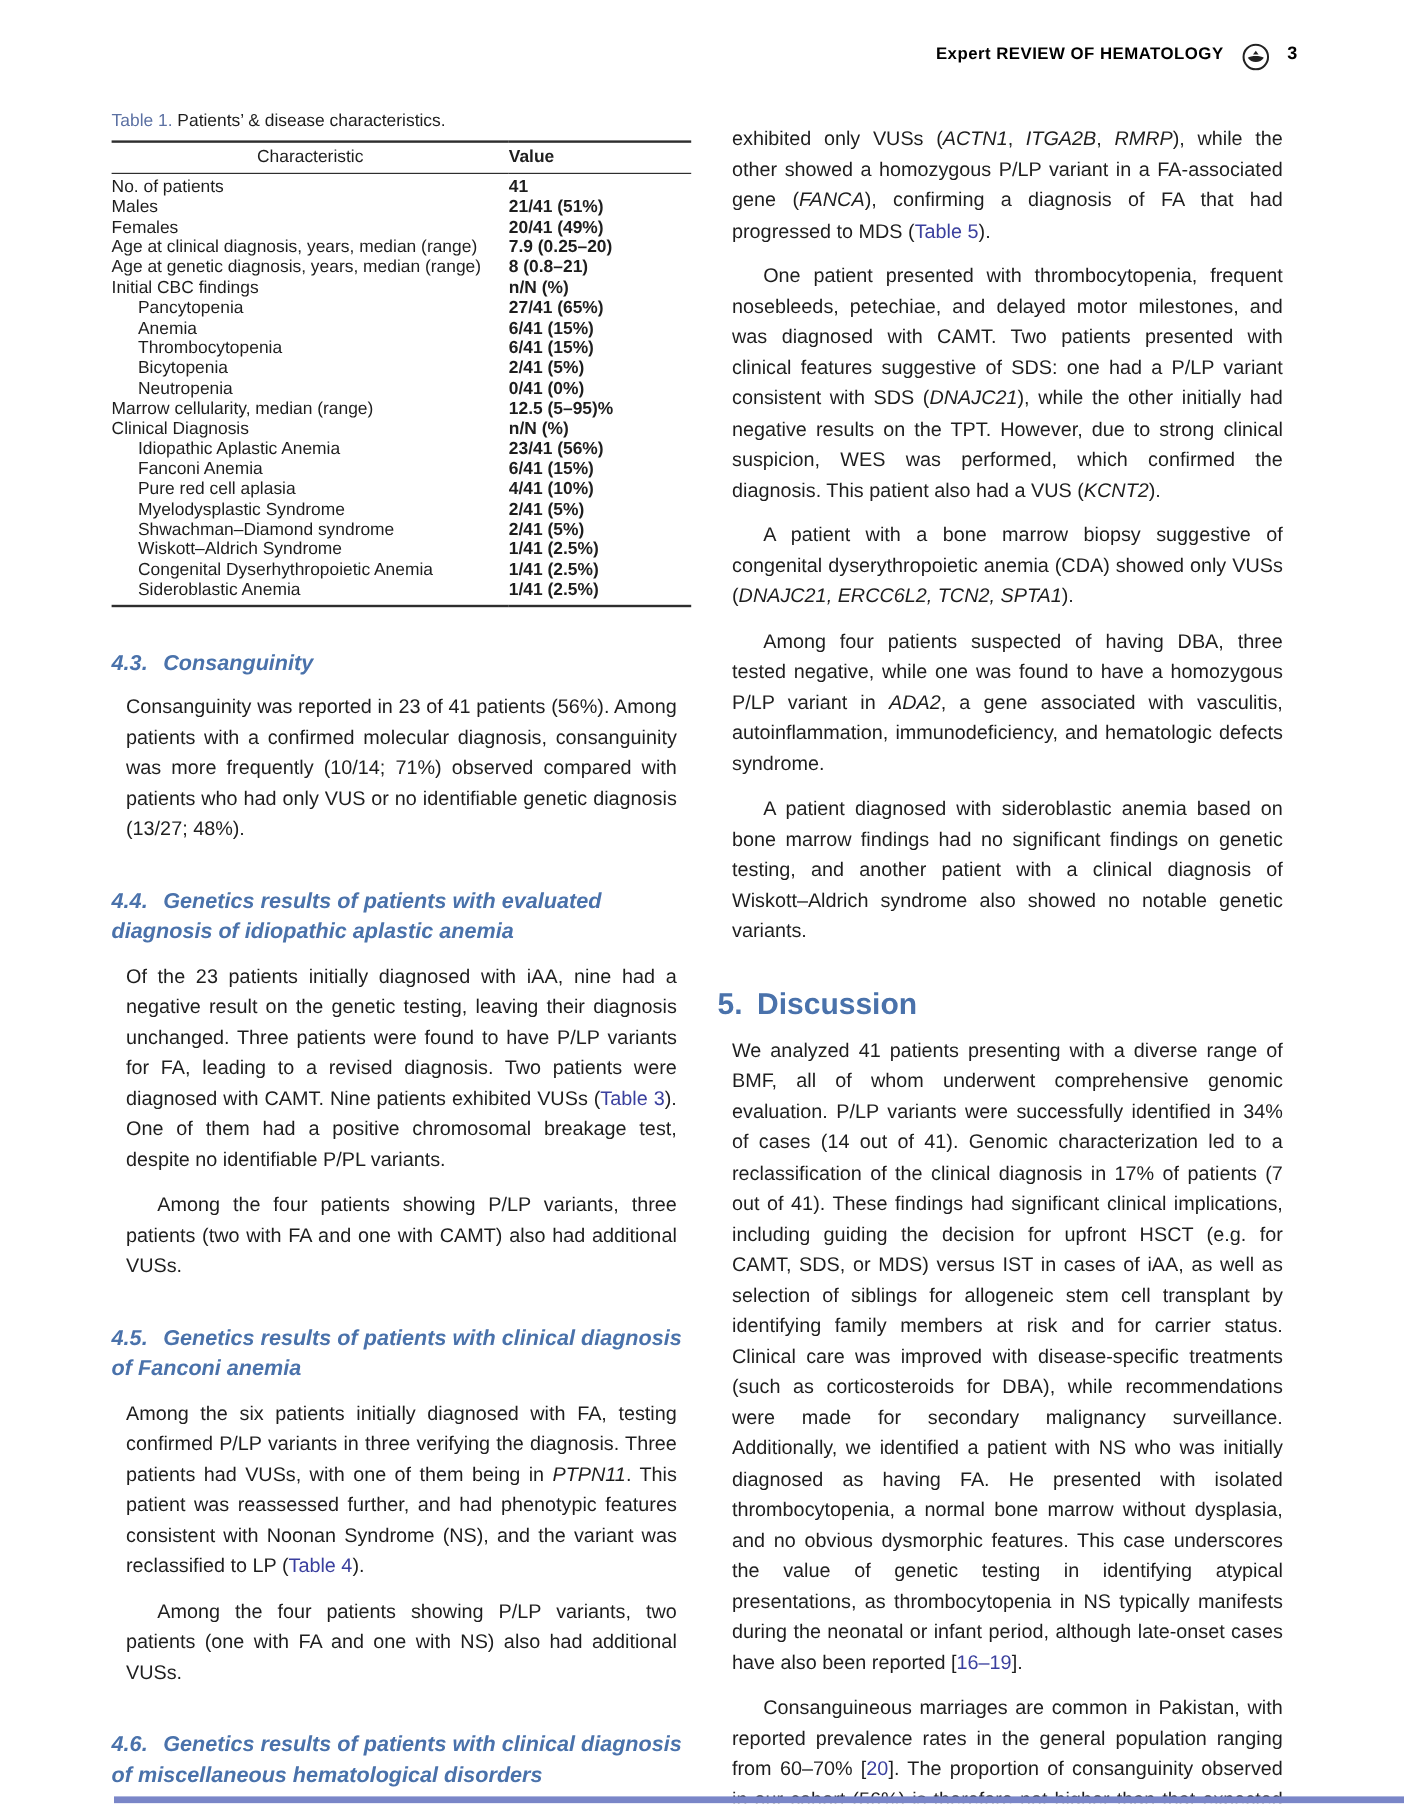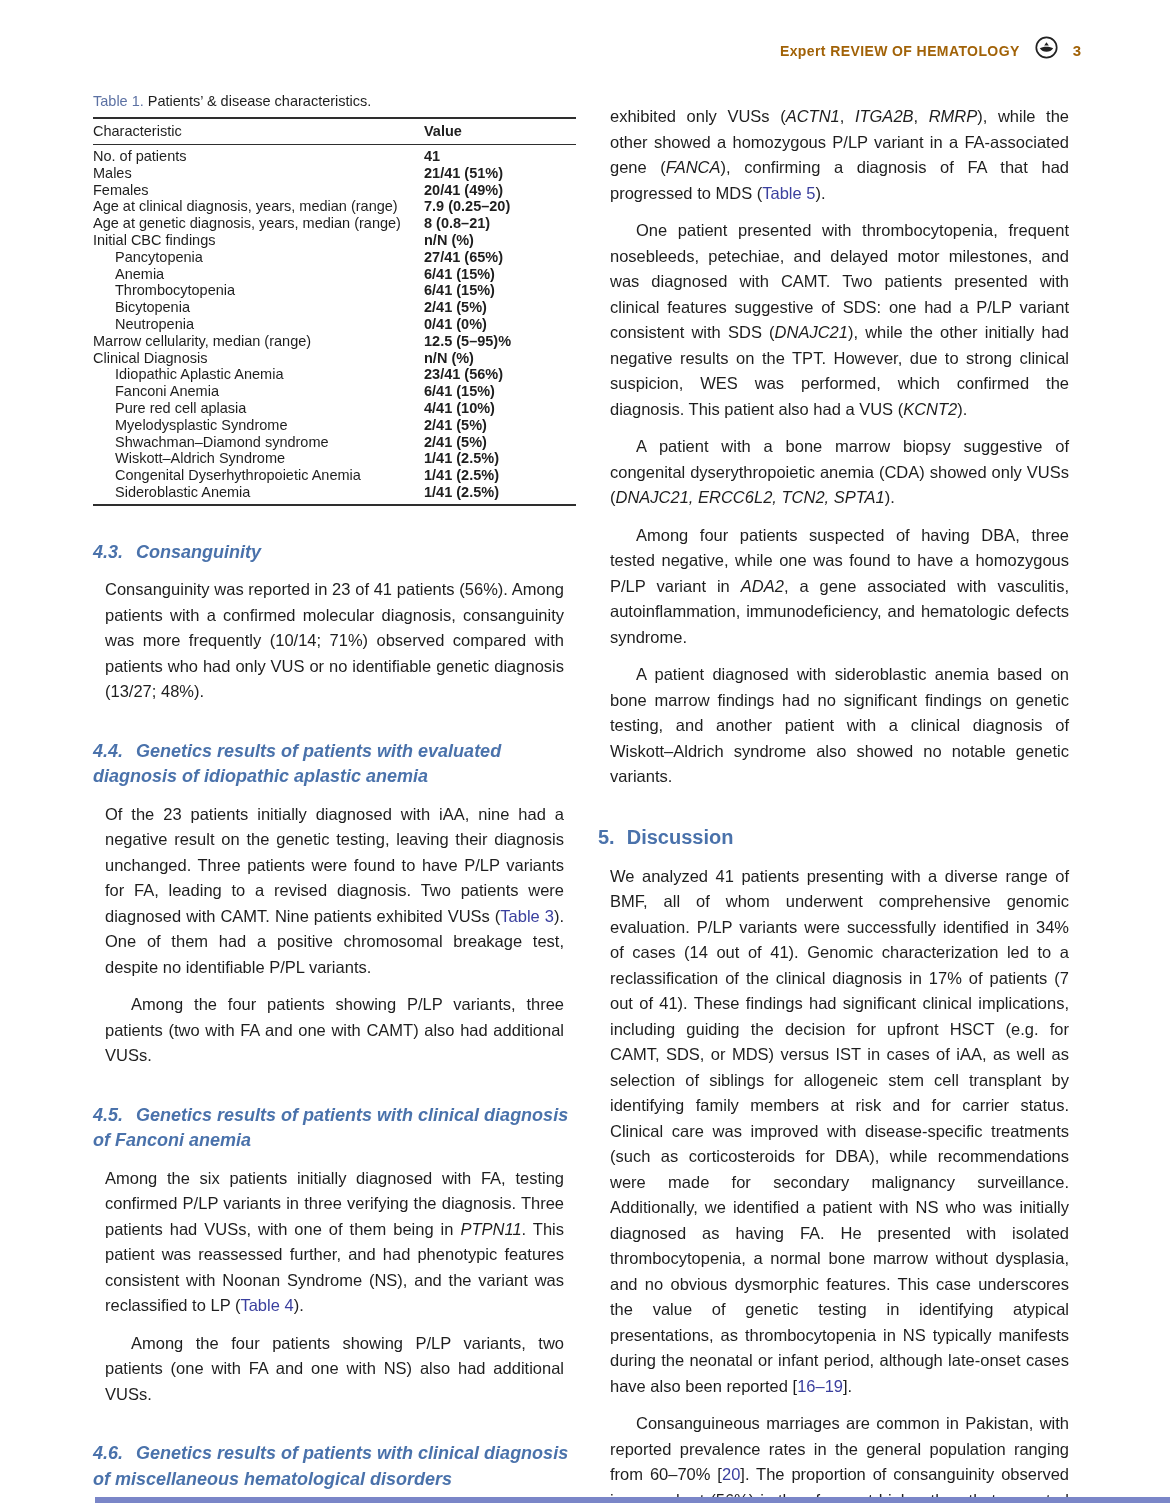--- a/index.html
+++ b/index.html
@@ -1,47 +1,47 @@
 <!DOCTYPE html>
 <html style="--heading: #4a72ab; --link: #3a3f9e; --footer: #7a86c8; --text: #1e1e1e; --rule: #2e2e2e; --table-label: #5c71a3;"><head>
 <meta charset="utf-8">
 <style>
   * { box-sizing: border-box; }
   html,body { margin:0; padding:0; background:#ffffff; }
   body { font-family:"Liberation Sans","DejaVu Sans",sans-serif; color:var(--text,#1e1e1e); }
 
   .page { position:relative; width:1170px; height:1503px; background:#fff; overflow:hidden; }
 
-  .running-header { position:absolute; top:36px; right:89px; display:flex; align-items:flex-end; gap:15px;
-                    font-size:14px; color:#a16207; }
+  .running-header { position:absolute; top:36px; right:89px; display:flex; align-items:flex-start; gap:15px;
+                    font-size:14px; color:#000000; }
   .journal-name { font-weight:700; letter-spacing:0.4px; }
   .logo { display:inline-flex; width:23px; height:23px; }
   .page-num { font-weight:700; font-size:15px; }
 
   .columns { display:flex; gap:22px; padding:92px 89px 0 93px; }
   .col { width:483px; font-size:16.5px; line-height:25.5px; text-align:justify; color:var(--text,#1e1e1e); }
 
   
   .tbl-caption { font-size:14.5px; line-height:18px; margin:0 0 7px 0; text-align:left; color:#1e1e1e; }
   .tbl-label { color:var(--table-label,#5c71a3); margin-right:4px; }
   table.t1 { width:100%; border-collapse:collapse; border-top:2px solid var(--rule,#2e2e2e);
              border-bottom:2px solid var(--rule,#2e2e2e); font-size:14.5px; margin:0; }
-  table.t1 thead th { text-align:left; font-weight:400; padding:3px 0; line-height:19px;
+  table.t1 thead th { text-align:center; font-weight:400; padding:3px 0; line-height:19px;
                       border-bottom:1.5px solid var(--rule,#2e2e2e); }
   table.t1 th.val, table.t1 td.val { width:152px; text-align:left;font-weight:bold; }
   table.t1 tbody td { padding:0; line-height:16.8px; white-space:nowrap; }
   table.t1 tbody tr:first-child td { padding-top:3px; }
   table.t1 tbody tr:last-child td { padding-bottom:3px; }
   td.char.indent1 { padding-left:22px !important; }
 
   
   .h2 { color:var(--heading,#4a72ab); font-weight:700; font-style:italic; font-size:18px;
         line-height:25.5px; margin:34px 0 12px 0; text-align:left; }
   .h2 .num { margin-right:13px; }
-  .h1 { color:var(--heading,#4a72ab); font-weight:700; font-size:20px; line-height:27px;
+  .h1 { color:var(--heading,#4a72ab); font-weight:700; font-size:25px; line-height:27px;
         margin:34px 0 13px 0; text-align:left; }
   .h1 .num { margin-right:12px; }
 
   .para { margin:12px; }
   .para.indent { text-indent:26px; }
   .para.jl { text-align-last:justify; }
   .gene { font-style:italic; }
   a.ref-link { color:var(--link,#3a3f9e); text-decoration:none; cursor:pointer; }
 
   .footer-bar { position:absolute; left:95px; right:0; bottom:0; height:6px; background:var(--footer,#7a86c8); }

